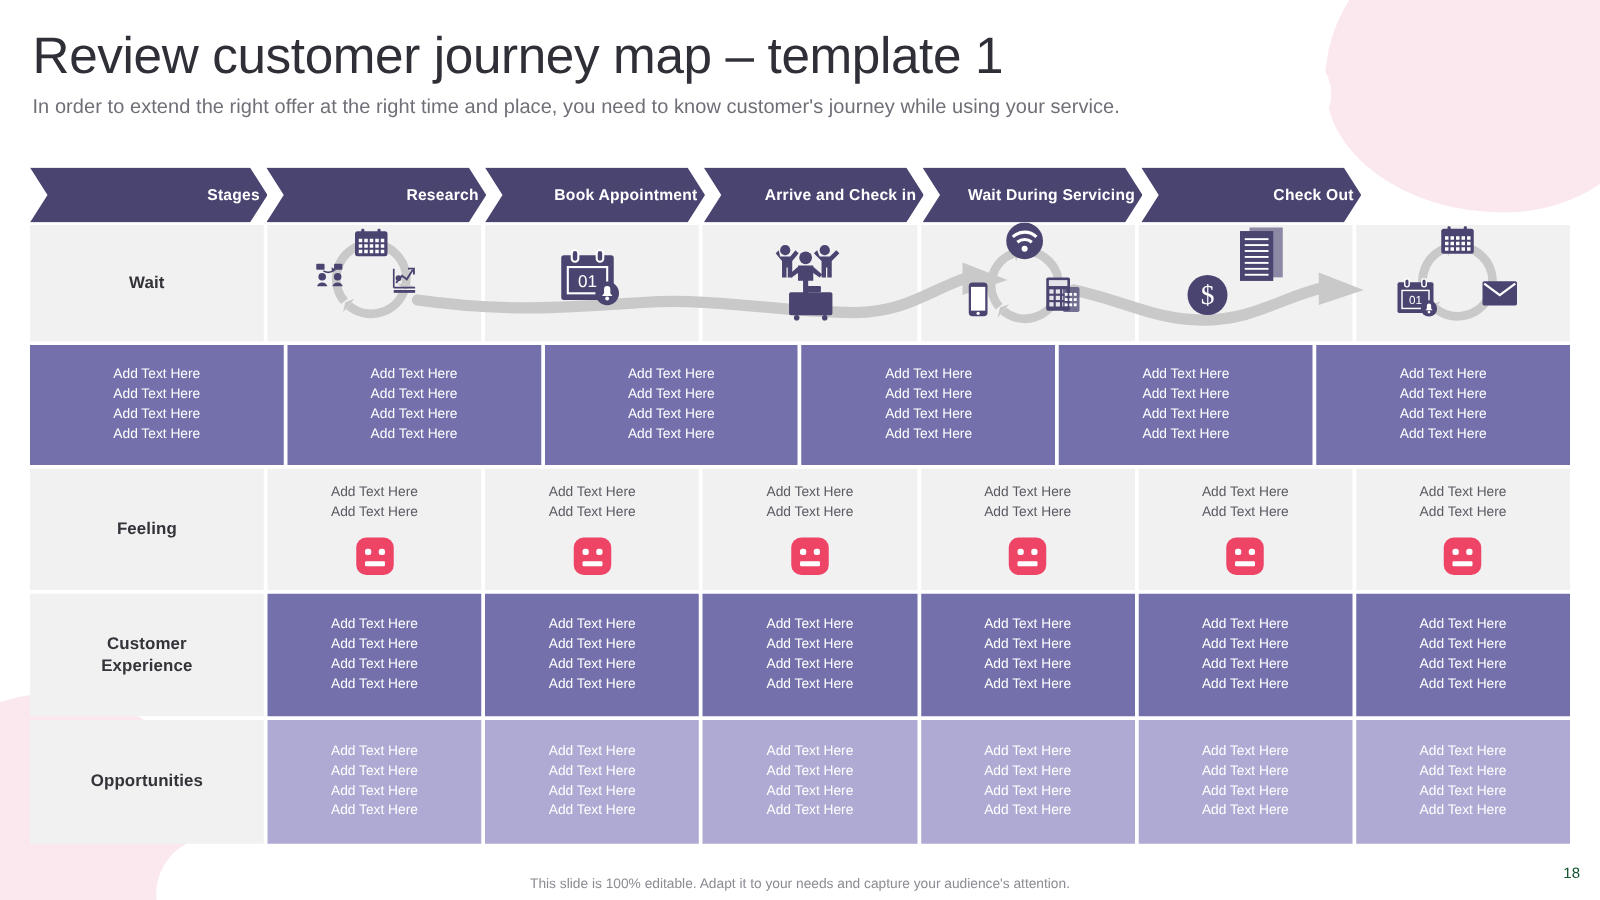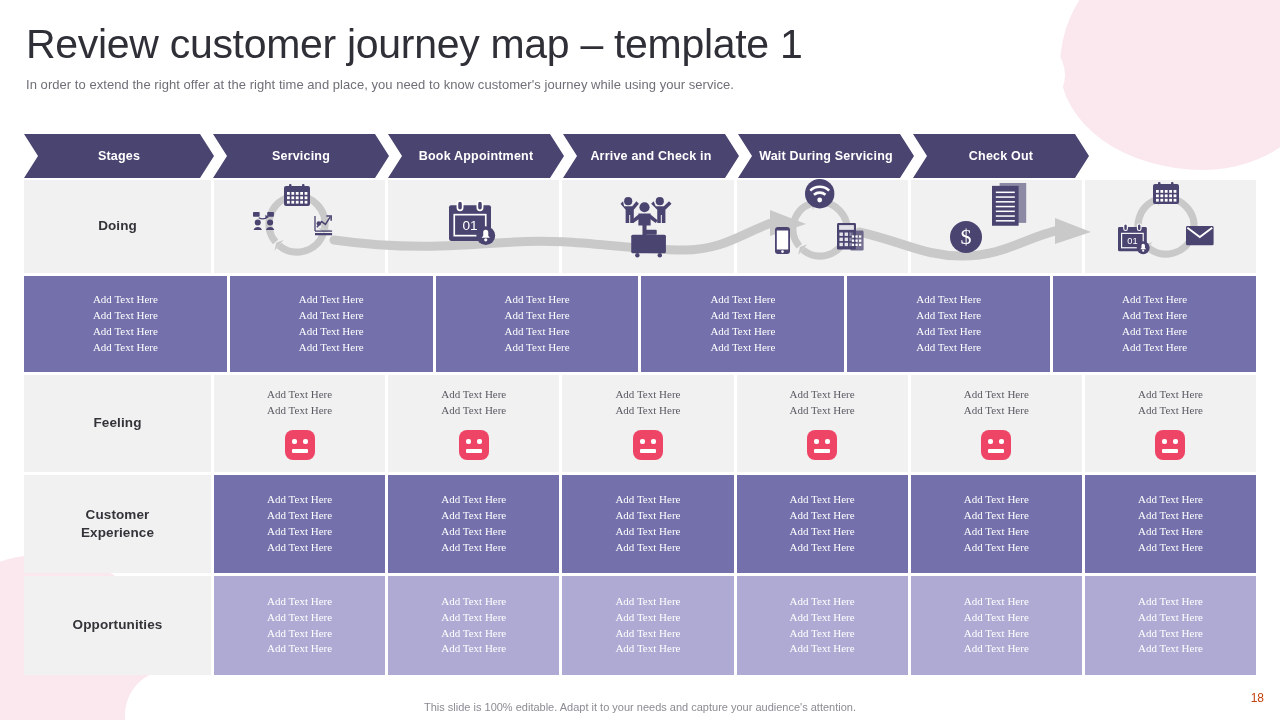--- a/index.html
+++ b/index.html
@@ -40,33 +40,33 @@
   
   .slide { position:relative; z-index:2; width:1280px; height:720px; }
 
   .title {
     position:absolute; left:26px; top:22px;
     font-size:41px; font-weight:400; color:#2f2f37;
     letter-spacing:-0.3px; line-height:1.1;
   }
   .subtitle {
     position:absolute; left:26px; top:77px;
-    font-size:13px; color:#6f6f78; letter-spacing:0.05px;
+    font-size:16px; color:#6f6f78; letter-spacing:0.05px;
   }
 
   
   .stage-band {
     position:absolute; left:24px; top:134px;
     width:1232px; height:44px;
     display:flex;
   }
   .stage-chev {
     position:relative;
     background:#4a4470;
-    display:flex; align-items:center; justify-content:center;
+    display:flex; align-items:center; justify-content:flex-end;
     color:#ffffff; font-size:12.5px; font-weight:bold;
     letter-spacing:0.2px;
   }
   .stage-chev.first {
     width:190px;
     clip-path: polygon(0 0, 176px 0, 190px 50%, 176px 100%, 0 100%, 14px 50%);
   }
   .stage-chev.mid {
     width:176px; margin-left:-1px;
     clip-path: polygon(0 0, 162px 0, 176px 50%, 162px 100%, 0 100%, 14px 50%);
@@ -90,21 +90,21 @@
     display:flex; align-items:center; justify-content:center;
     color:#333339; font-size:13.5px; font-weight:bold;
     text-align:center; line-height:1.35; letter-spacing:0.1px;
   }
   .cell {
     flex:1 1 0;
     display:flex; flex-direction:column;
     align-items:center; justify-content:center;
     position:relative;
   }
-  .cell .lines { text-align:center; line-height:1.45;font-family:Liberation Serif, serif; }
+  .cell .lines { text-align:center; line-height:1.45; }
   .cell .lines div { font-size:11px; }
 
   .row-doing .rowlabel, .row-doing .cell { height:93px; }
   .row-thinking .rowlabel, .row-thinking .cell { height:96px; }
   .row-feeling .rowlabel, .row-feeling .cell { height:97px; }
   .row-cx .rowlabel, .row-cx .cell { height:98px; }
   .row-opp .rowlabel, .row-opp .cell { height:99px; }
 
   .row-doing .cell { background:#f1f1f2; }
   .row-thinking .cell { background:#7370ab; }
@@ -141,21 +141,21 @@
     height:4px; background:#ffffff; border-radius:1px;
   }
 
   
   .footer-note {
     position:absolute; left:0; right:0; top:701px;
     text-align:center; font-size:11px; color:#8b8b93;
   }
   .page-num {
     position:absolute; right:16px; top:691px;
-    font-size:12px; color:#c2410c;
+    font-size:12px; color:#14532d;
   }
 </style>
 </head>
 <body>
 
 <div class="blob blob-tr"></div>
 <div class="blob blob-tr2"></div>
 <div class="blob-notch2"></div>
 <div class="blob blob-bl"></div>
 <div class="blob-notch"></div>
@@ -163,39 +163,39 @@
 <div class="slide">
 
   <div class="title">Review customer journey map – template 1</div>
   <div class="subtitle">In order to extend the right offer at the right time  and place, you need to know customer's journey while using your service.</div>
 
   <div class="stage-band" id="stage-band">
       <div class="stage-chev first">
         <span>Stages</span>
       </div>
       <div class="stage-chev mid">
-        <span>Servicing</span>
+        <span>Research</span>
       </div>
       <div class="stage-chev mid">
         <span>Book Appointment</span>
       </div>
       <div class="stage-chev mid">
         <span>Arrive and Check in</span>
       </div>
       <div class="stage-chev mid">
         <span>Wait During Servicing</span>
       </div>
       <div class="stage-chev mid">
         <span>Check Out</span>
       </div>
     </div>
 
   <div class="grid" id="journey-grid">
       <div class="row row-doing">
-        <div class="rowlabel">Doing</div>
+        <div class="rowlabel">Wait</div>
         <div class="doing-wrap">
           <div class="cell">
             <div class="doing-icon"><svg width="110" height="90" viewBox="0 0 110 90" xmlns="http://www.w3.org/2000/svg">
                 <path d="M 47.13785102532595 16.425382915658176 A 28 28 0 0 1 79.57461708434182 48.86214897467405" stroke="#c9c9ca" stroke-width="7" fill="none" stroke-linecap="butt"></path>
                 <polygon points="78.6295824562643,52.652475842498525 86.46827135542728,50.07768621834256 72.68096281325637,47.646611731005535" fill="#c9c9ca"></polygon>
                 <path d="M 78.31139338200543 53.57656401311873 A 28 28 0 0 1 34.0019469287769 65.44924440733138" stroke="#c9c9ca" stroke-width="7" fill="none" stroke-linecap="butt"></path>
                 <polygon points="31.191944886632967,62.735656978048034 29.50243366097112,70.81155550916424 38.50146019658267,60.08693330549853" fill="#c9c9ca"></polygon>
                 <path d="M 30.55075559266862 61.998053071223104 A 28 28 0 0 1 42.42343598688126 17.68860661799457" stroke="#c9c9ca" stroke-width="7" fill="none" stroke-linecap="butt"></path>
                 <polygon points="46.17847265710272,16.611867179453444 40.029294983601574,11.110758272493214 44.817576990160944,24.266454963495928" fill="#c9c9ca"></polygon>
                 <g transform="translate(39,4) scale(1)">

